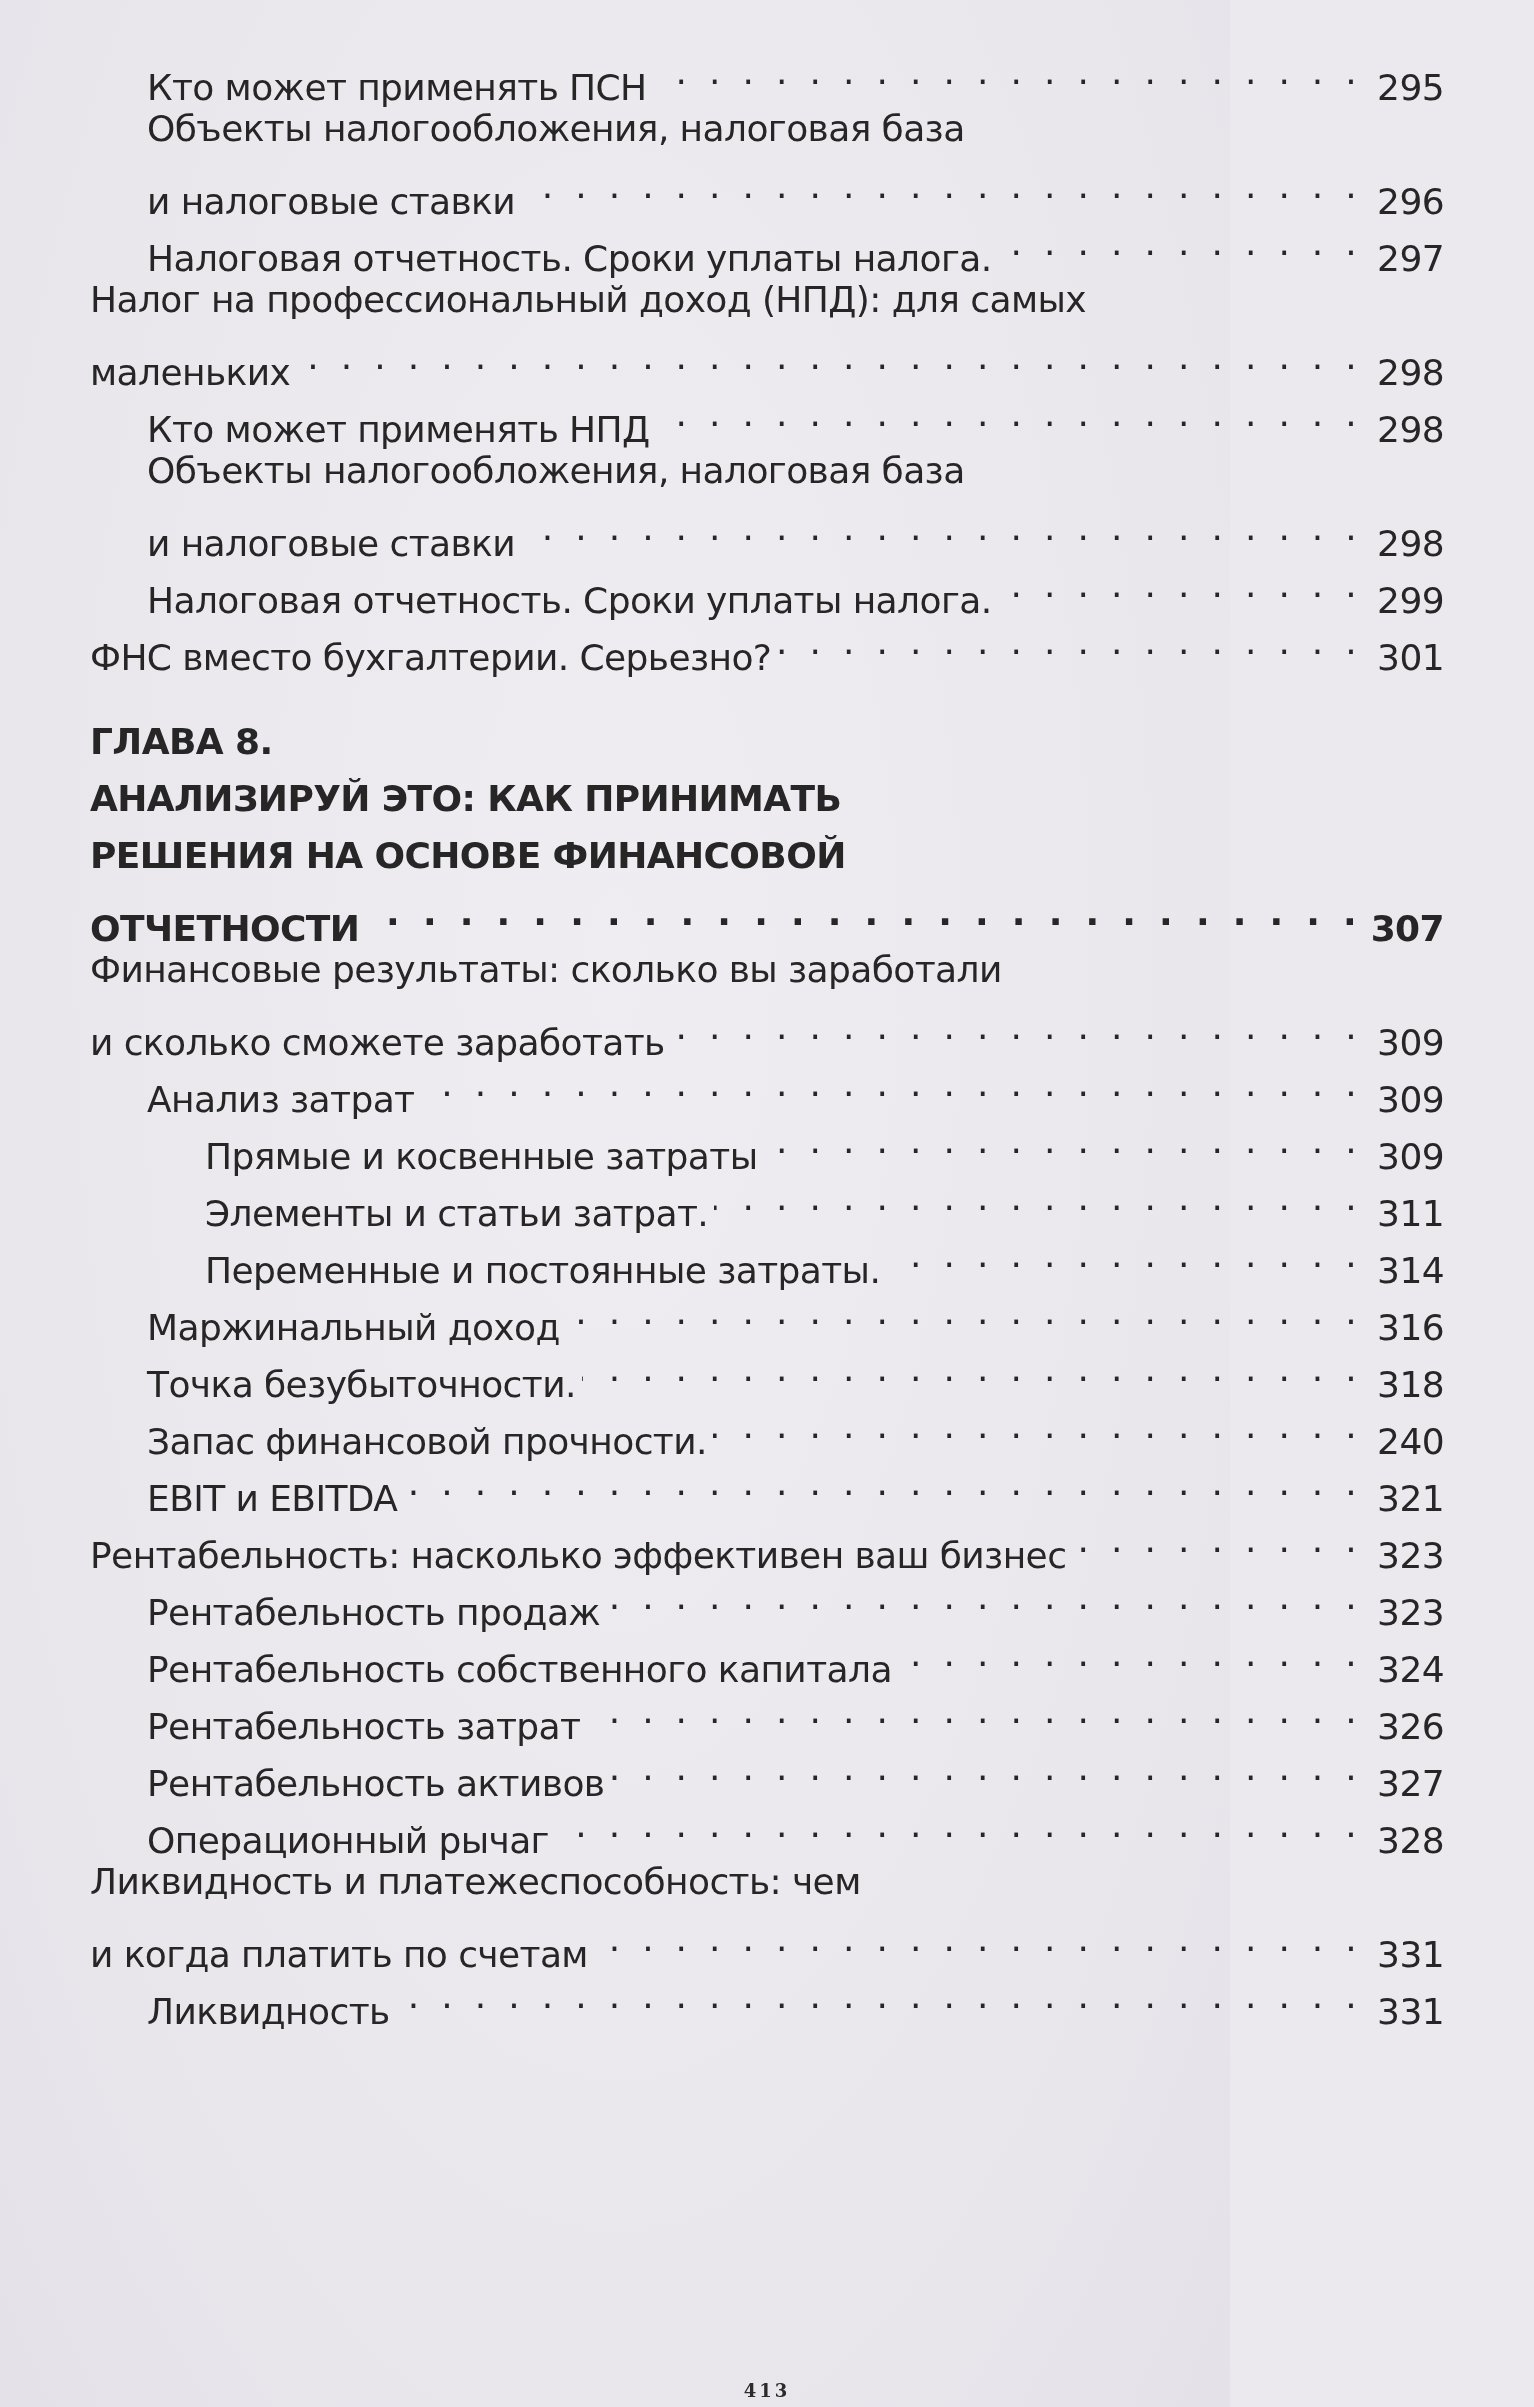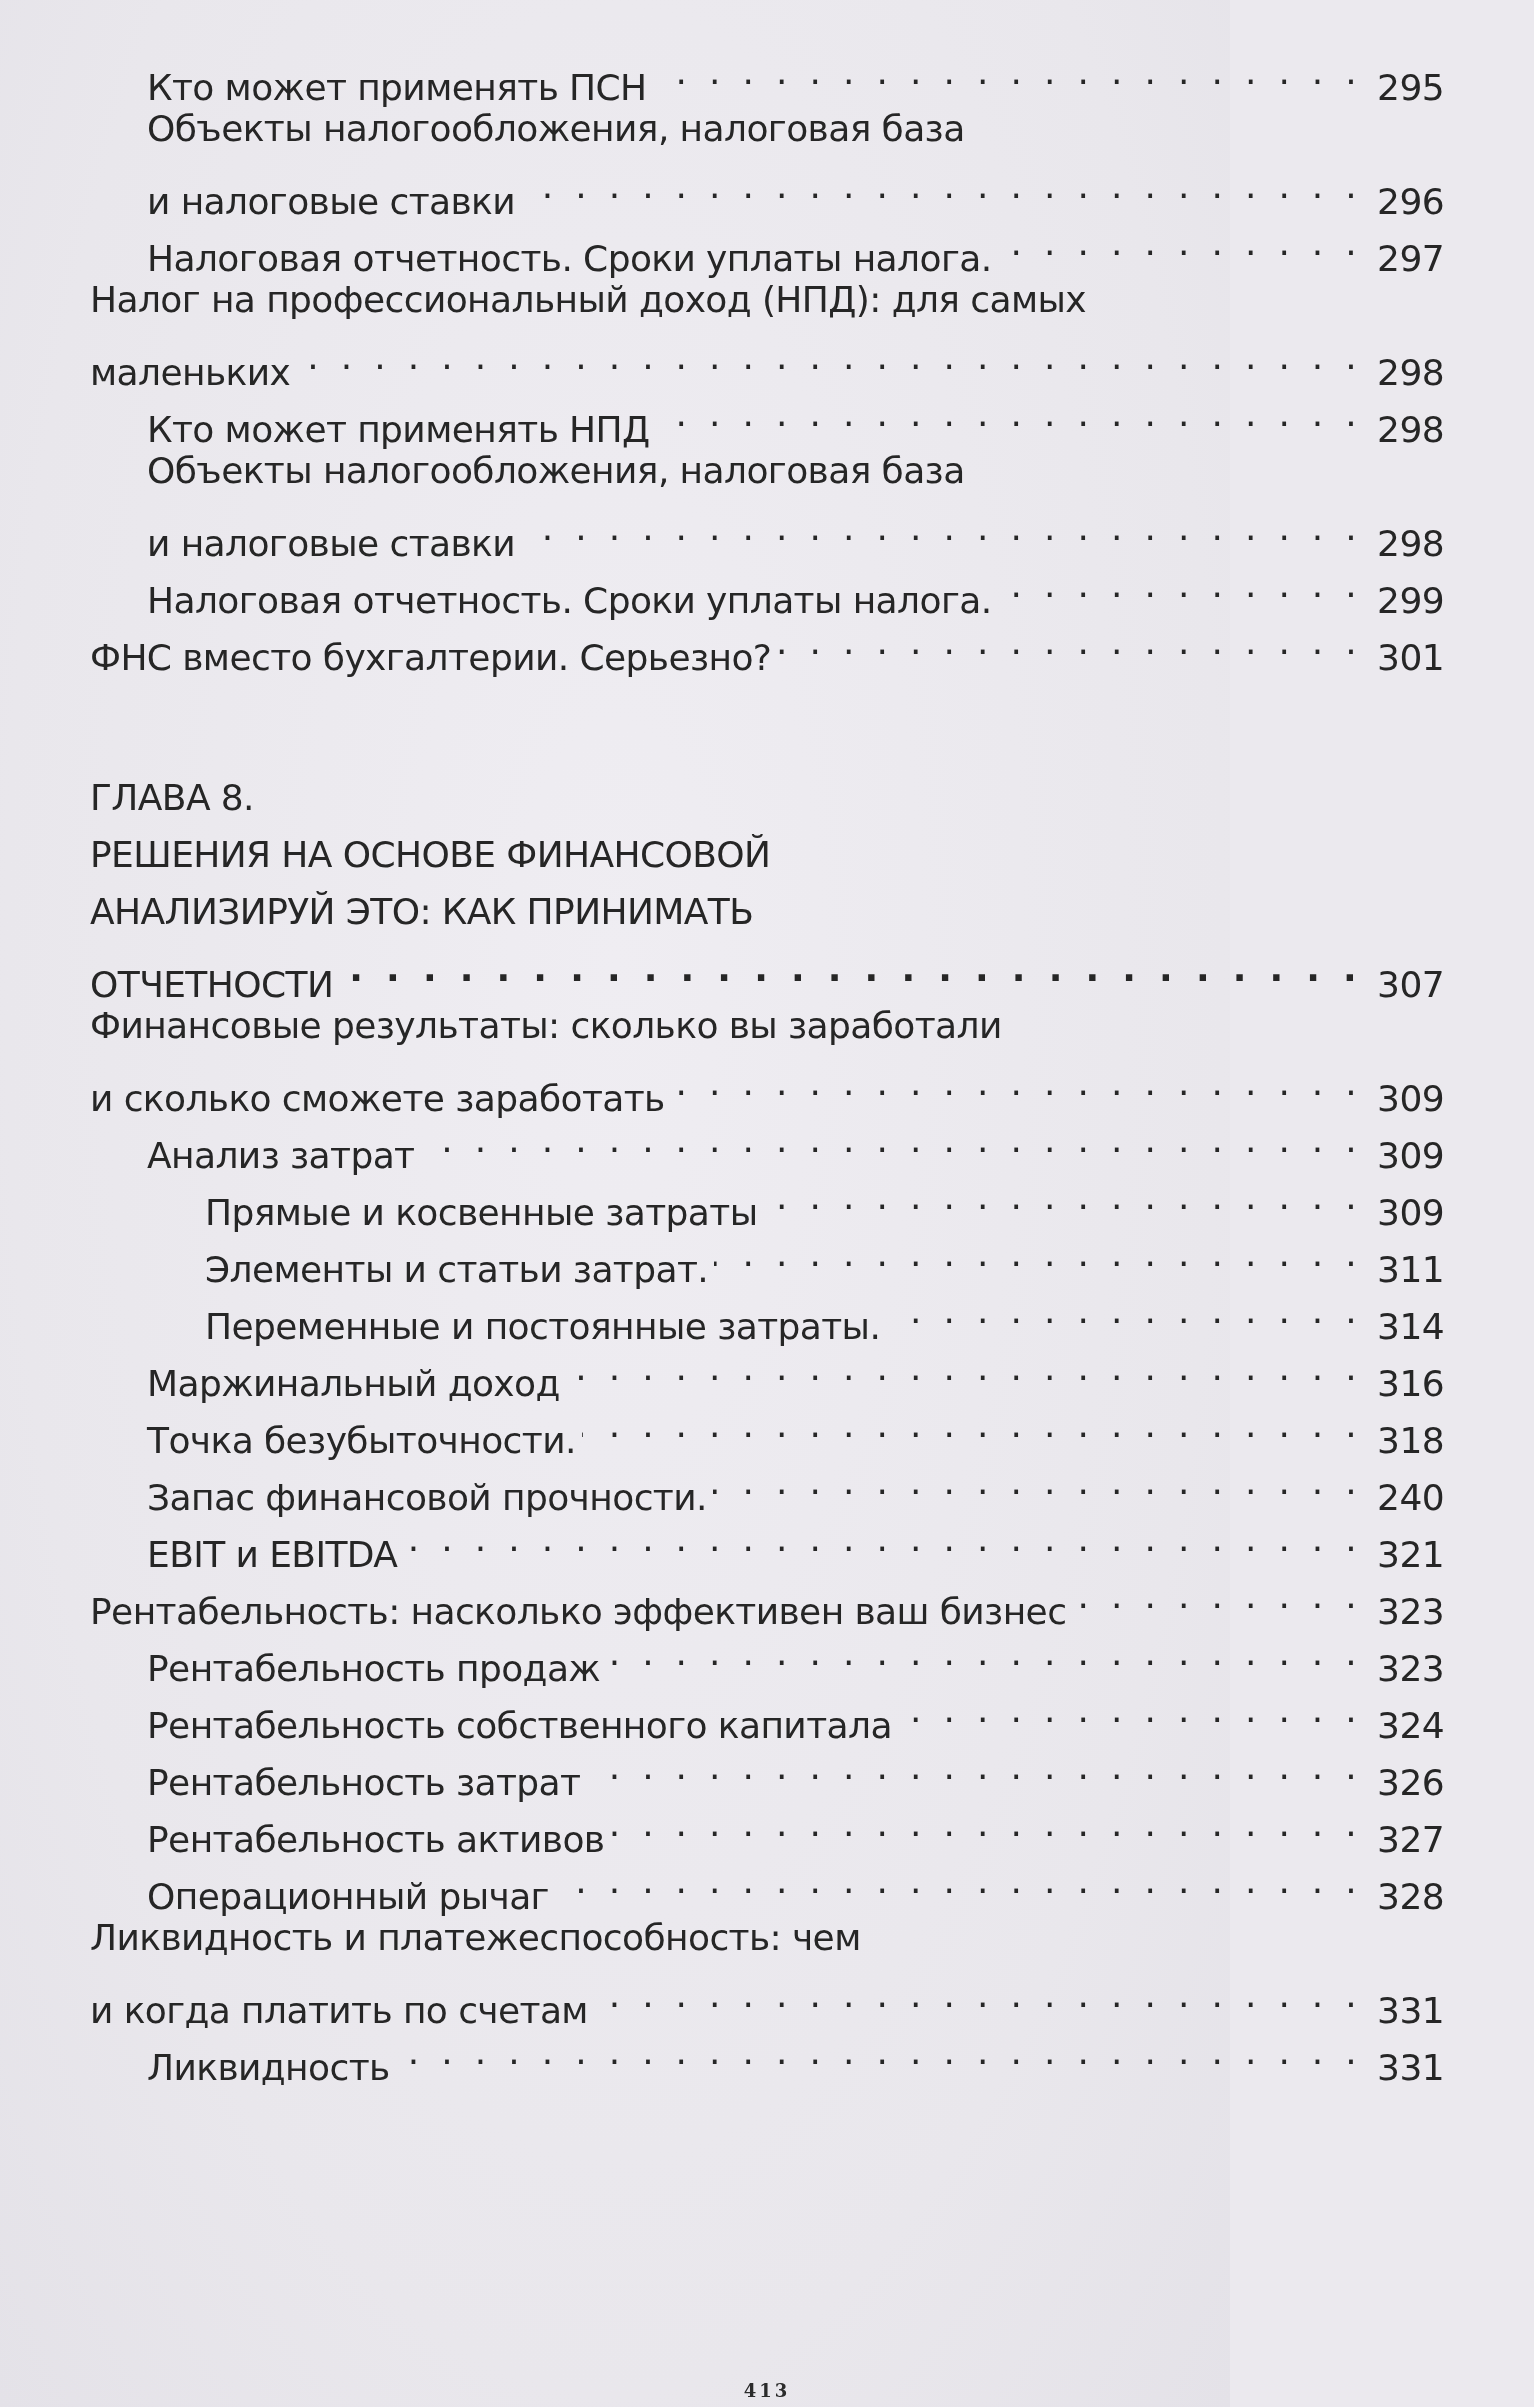--- a/index.html
+++ b/index.html
@@ -58,22 +58,22 @@
     bottom: 0;
     letter-spacing: 5.3px;
     white-space: nowrap;
   }
   .line .pg {
     flex: 0 0 auto;
     text-align: right;
     min-width: 76px;
   }
   .chapter {
-    margin-top: 99px;
-    font-weight: normal;
+    margin-top: 43px;
+    font-weight: bold;
     font-size: 36px;
     line-height: 57px;
     letter-spacing: -0.6px;
   }
   .chapter .head { height: 57px; white-space: nowrap; }
   .chapter .line .leader::after { font-weight: bold; }
   .folio {
     position: absolute;
     left: 0;
     width: 1534px;
@@ -165,22 +165,22 @@
         <div class="line">
             <span class="txt">ФНС вместо бухгалтерии. Серьезно?</span>
             <span class="leader"></span>
             <span class="pg">301</span>
           </div>
       </div>
     </div>
 
     <div class="chapter">
       <div class="head">ГЛАВА 8.</div>
+      <div class="head">АНАЛИЗИРУЙ ЭТО: КАК ПРИНИМАТЬ</div>
       <div class="head">РЕШЕНИЯ НА ОСНОВЕ ФИНАНСОВОЙ</div>
-      <div class="head">АНАЛИЗИРУЙ ЭТО: КАК ПРИНИМАТЬ</div>
       <div class="line">
           <span class="txt">ОТЧЕТНОСТИ</span>
           <span class="leader"></span>
           <span class="pg">307</span>
         </div>
     </div>
 
     <div>
 
       <div class="entry l0">

